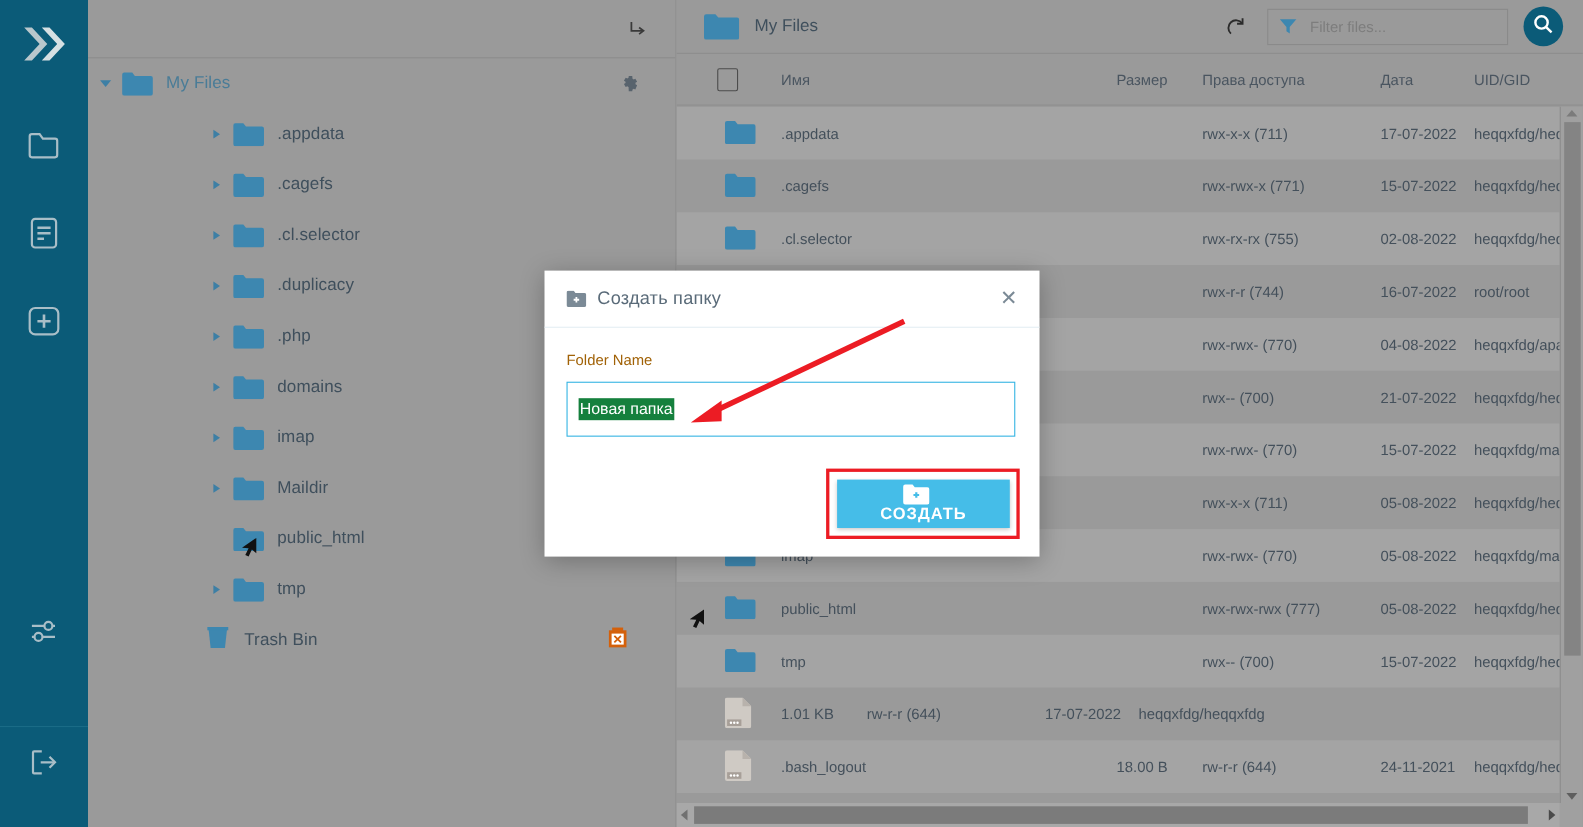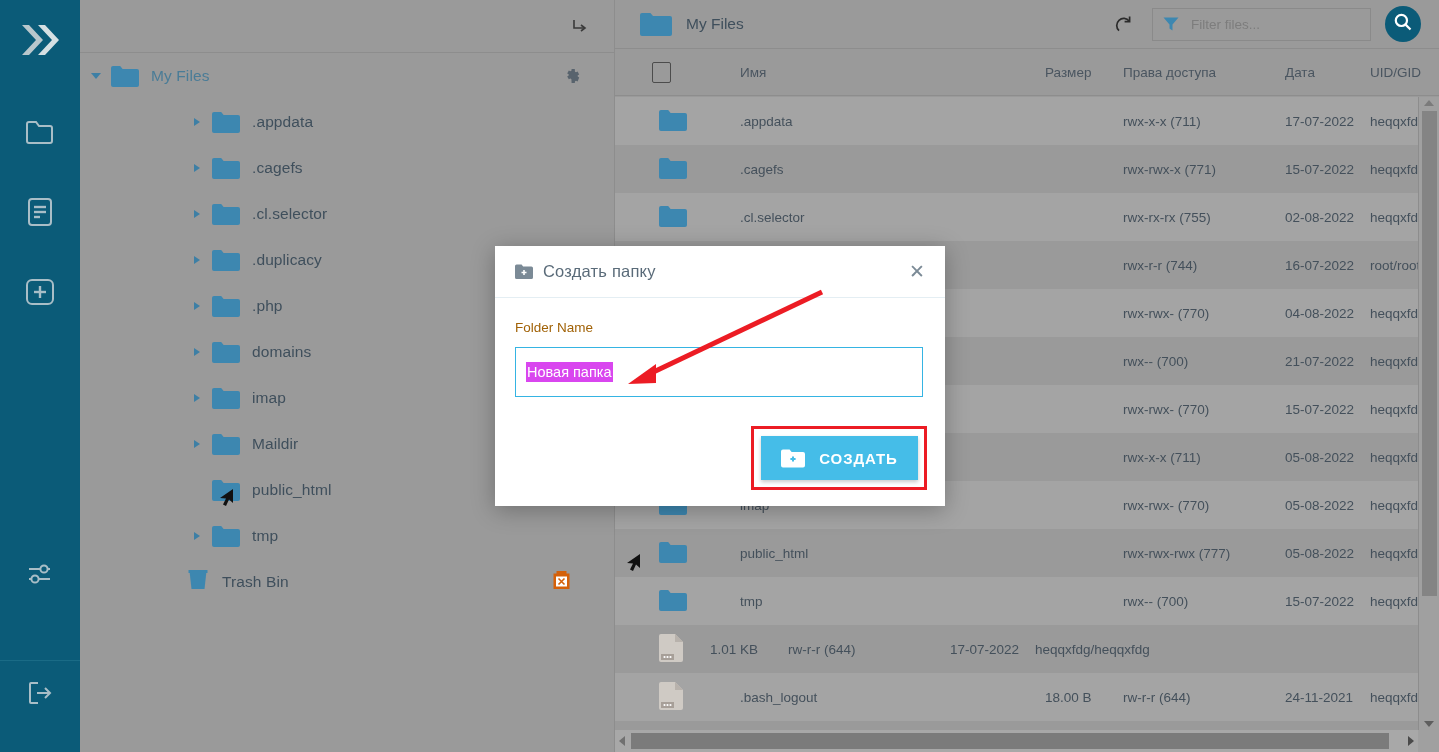--- a/index.html
+++ b/index.html
@@ -88,21 +88,21 @@
   .search-fab { width: 36px; height: 36px; border-radius: 50%; background: #0b5b78;
                 display: flex; align-items: center; justify-content: center;
                 margin-left: 14px; cursor: pointer; }
 
   .table-wrap { position: absolute; top: 48px; left: 0; right: 0; bottom: 0;
                 border-top: 1px solid #8d8d8d; }
   .thead { display: flex; height: 47px; align-items: center;
            border-bottom: 1px solid #8d8d8d; }
   .th { font-size: 13.5px; color: #4a5560; }
   .col-chk   { width: 95px; flex: 0 0 95px; display: flex; align-items: center; padding-left: 37px; }
-  .col-name  { width: 305px; flex: 0 0 305px; margin-left: 30px; }
+  .col-name  { width: 305px; flex: 0 0 305px; }
   .col-size  { width: 78px; flex: 0 0 78px; }
   .col-perm  { width: 162px; flex: 0 0 162px; }
   .col-date  { width: 85px; flex: 0 0 85px; }
   .col-uid   { width: 160px; flex: 0 0 160px; }
   .chk-box { width: 19px; height: 21px; border: 1.5px solid #4c4c4c; border-radius: 2px;
              cursor: pointer; }
   .rows { position: absolute; top: 48px; left: 0; right: 21px; bottom: 22px; overflow: hidden; }
   .row { display: flex; align-items: center; height: 48px; font-size: 13.5px; color: #44505b; }
   .row.alt { background: rgba(255,255,255,0.10); }
   .row .col-chk { padding-left: 44px; }
@@ -139,29 +139,29 @@
   .modal-head { height: 52px; display: flex; align-items: center; padding: 0 20px;
                 border-bottom: 1px solid #e4eef3; }
   .modal-title-ico { margin-right: 10px; display: flex; }
   .modal-title { font-size: 16.5px; color: #5a6b79; letter-spacing: .2px; }
   .modal-close { margin-left: auto; font-size: 19px; color: #7b8a96; cursor: pointer;
                  line-height: 1; font-family: "Liberation Sans", sans-serif; }
   .modal-body { padding: 22px 20px 0 20px; }
   .field-label { font-size: 13.5px; color: #a16207; margin-bottom: 12px; }
   .field-input { width: 408px; height: 50px; border: 1.5px solid #35b4e3; background: #fff;
                  display: flex; align-items: center; padding: 0 10px; }
-  .sel-text { background: #d946ef; color: #fff; font-size: 14.5px; padding: 2px 1px;
+  .sel-text { background: #15803d; color: #fff; font-size: 14.5px; padding: 2px 1px;
               font-family: "Liberation Sans", sans-serif; }
   .modal-foot { position: absolute; right: 18px; bottom: 16px; }
   .create-wrap { border: 3px solid #ec1c24; padding: 7px 6px 7px 7px; display: inline-block; }
   .create-btn { background: #45bde8; border: none; height: 44px; min-width: 157px;
                 display: flex; align-items: center; justify-content: center;
                 color: #fff; font-size: 15px; font-weight: bold; letter-spacing: .9px;
                 cursor: pointer; box-shadow: 0 2px 4px rgba(0,0,0,.22);
-                font-family: "Liberation Sans", sans-serif; padding: 0 20px; }
+                font-family: "Liberation Sans", sans-serif; padding: 0 20px; flex-direction: column; }
   .create-btn .cb-ico { margin-right: 14px; display: flex; }
 
   .anno-arrow { position: absolute; left: 600px; top: 284px; z-index: 60; pointer-events: none; }
 </style>
 </head>
 <body>
 
 <div class="app">
 
   <div class="rail">

